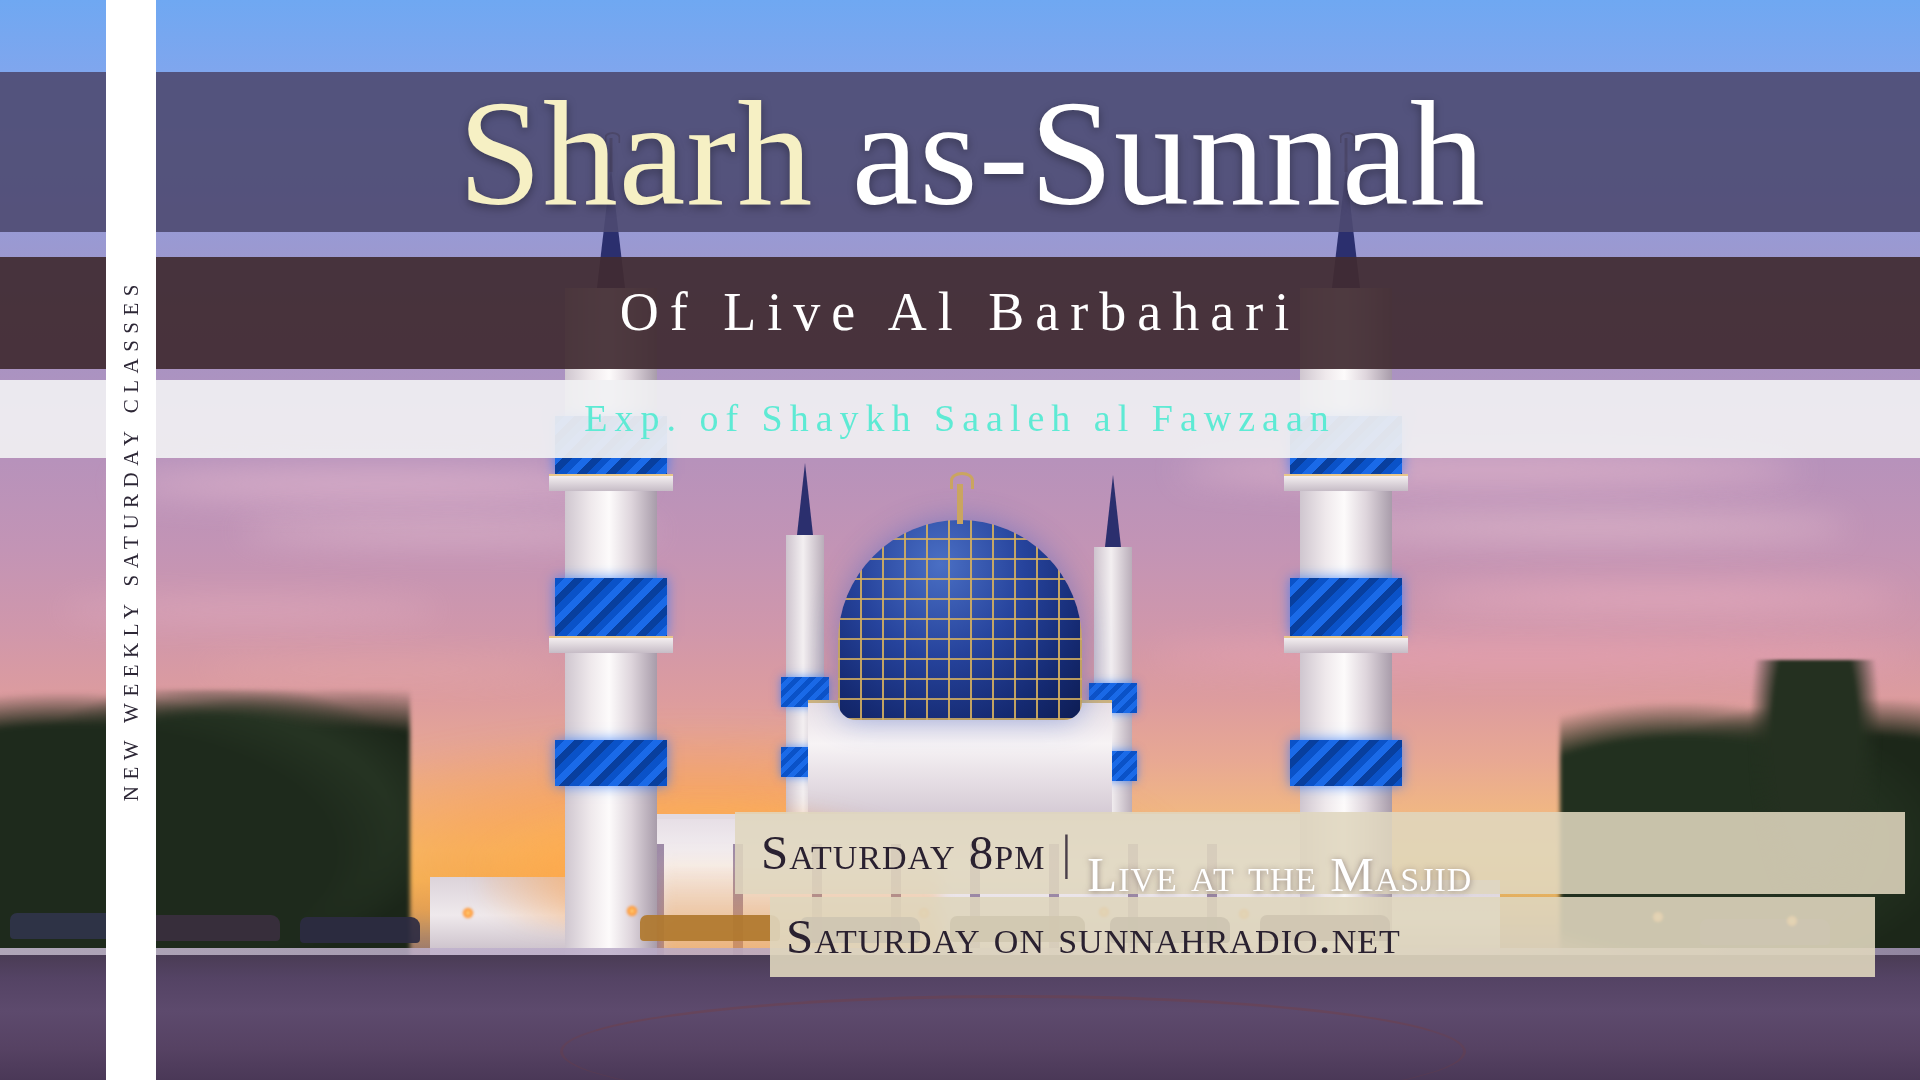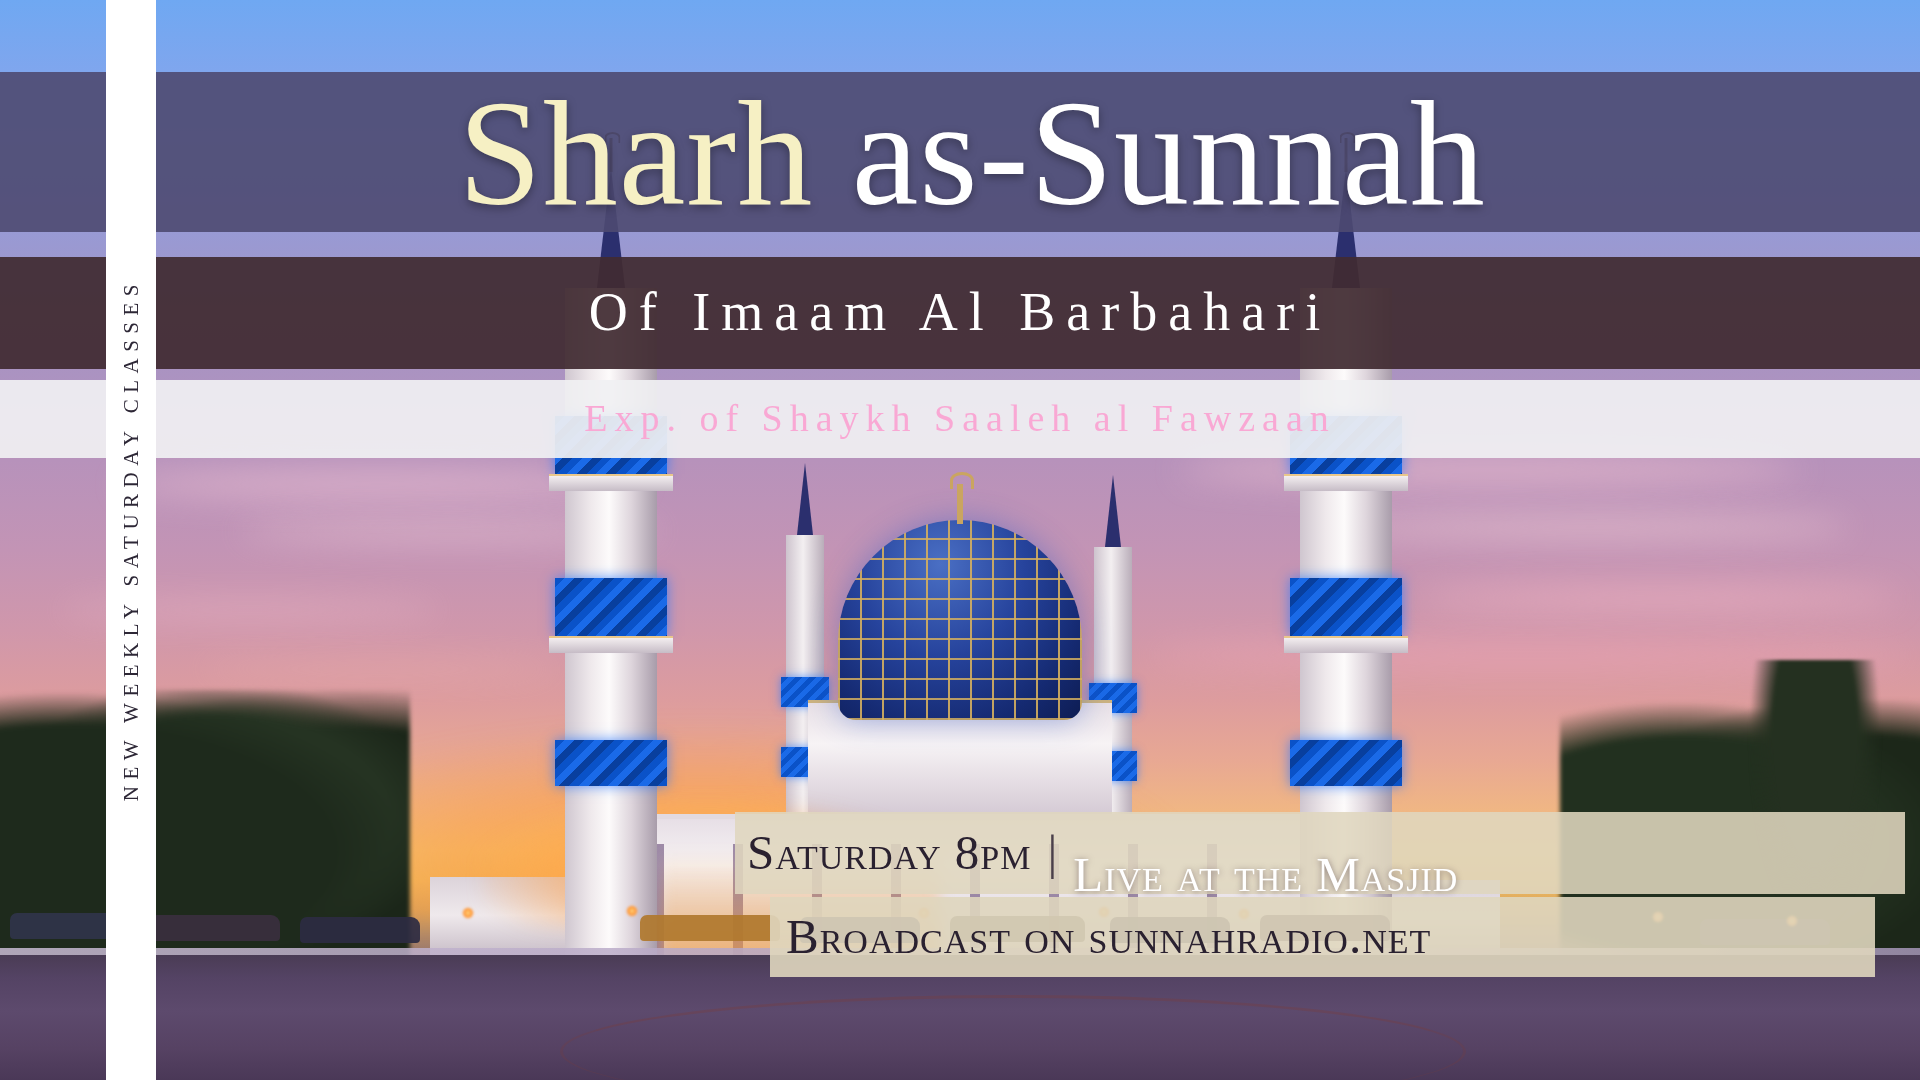--- a/index.html
+++ b/index.html
@@ -253,41 +253,41 @@
     color:#ffffff;
     white-space:nowrap;
   }
 
   .exp {
     position:absolute; left:0; top:387px; width:1920px;
     text-align:center;
     font-family:"Liberation Serif", serif;
     font-size:38px; line-height:62px;
     letter-spacing:7px;
-    color:#f9a8d4;
+    color:#5eead4;
     white-space:nowrap;
   }
 
   .speaker {
     position:absolute; left:1005px; top:462px;
     background:rgba(62,36,38,.93);
     padding:10px 28px 14px 28px;
     font-family:"Liberation Serif", serif;
     font-size:42px; line-height:48px;
     letter-spacing:.5px;
     color:#ffffff;
     white-space:nowrap;
   }
 
   
   .info1 {
     position:absolute; left:735px; top:812px; width:1170px; height:82px;
     background:rgba(223,214,190,.88);
     display:flex; align-items:center;
-    padding-left:12px;
+    padding-left:26px;
     font-family:"Liberation Serif", serif;
     font-size:49px; line-height:58px;
     white-space:nowrap;
   }
   .info1 .dark { color:#2a2130; letter-spacing:1px; font-variant:small-caps; }
   .info1 .sep  { color:#4a3f4a; margin:0 16px; font-weight:300; }
   .info1 .light{ color:#ffffff; letter-spacing:1px; font-variant:small-caps;
                  text-shadow:0 1px 6px rgba(70,50,60,.55);margin-top:44px; }
 
   .info2 {
@@ -399,26 +399,26 @@
   <div class="band band-slate"></div>
   <div class="band band-maroon"></div>
   <div class="band band-white"></div>
 
   <div class="vstrip">
     <span>NEW WEEKLY SATURDAY CLASSES</span>
   </div>
 
   <div class="title"><span class="w1">Sharh</span><span class="w2"> as-Sunnah</span></div>
 
-  <div class="subtitle">Of Imaam Al Barbahari</div>
+  <div class="subtitle">Of Live Al Barbahari</div>
 
   <div class="exp">Exp. of Shaykh Saaleh al Fawzaan</div>
 
 
   <div class="info1">
     <span class="dark">Saturday 8pm</span>
     <span class="sep">|</span>
     <span class="light">Live at the Masjid</span>
   </div>
 
-  <div class="info2">Broadcast on sunnahradio.net</div>
+  <div class="info2">Saturday on sunnahradio.net</div>
 
 </div>
 
 </body></html>

